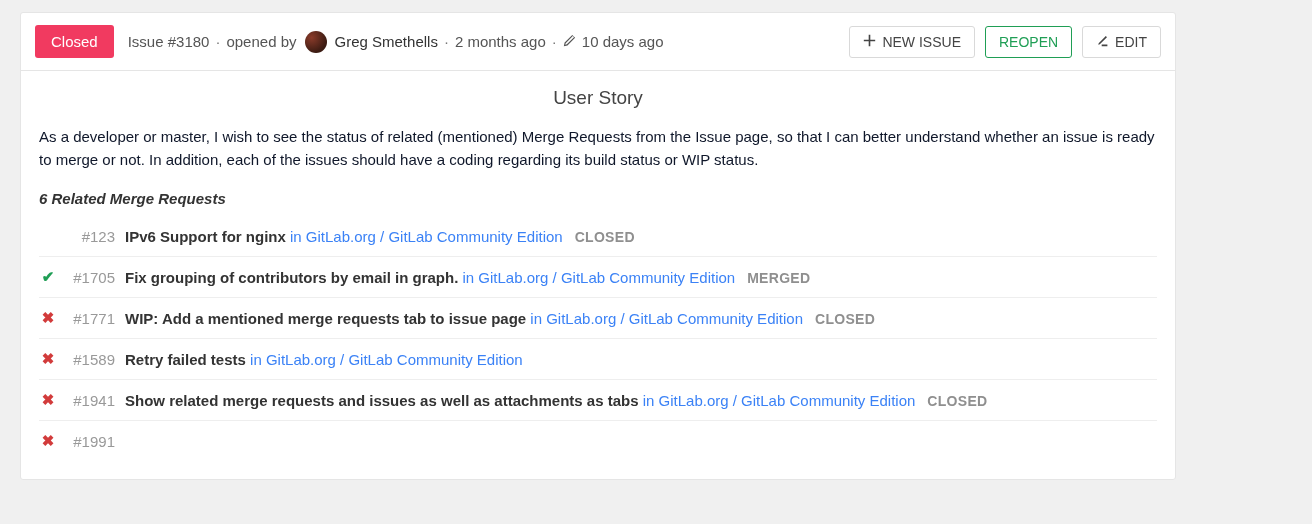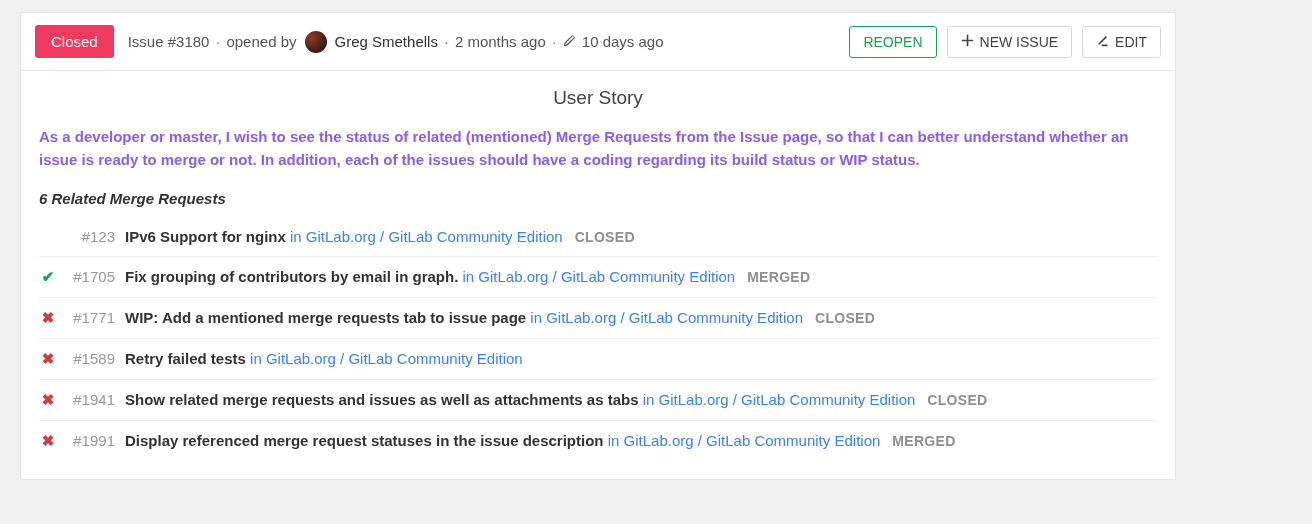--- a/index.html
+++ b/index.html
@@ -64,26 +64,26 @@
   .btn.reopen { color: #1f9e55; border-color: #1f9e55; }
   .body { padding: 16px 18px 18px 18px; }
   .title {
     font-size: 24px;
     color: #333;
     font-weight: 400;
     margin-bottom: 4px;
     font-family: "Segoe UI", "Helvetica Neue", Arial, sans-serif;
   }
   .subtitle { font-size: 19px; color: #444; margin-bottom: 16px; font-weight: 400; text-align: center;}
-  .desc { color: #8b5cf6; line-height: 1.55; margin-bottom: 18px; font-weight: bold; }
+  .desc { color: #0f172a; line-height: 1.55; margin-bottom: 18px; }
   .rel-title { font-weight: 700; color: #333; margin-bottom: 10px; font-style: italic; }
   .mr-list { list-style: none; }
   .mr-row {
     display: flex;
-    align-items: center;
+    align-items: flex-end;
     padding: 11px 0;
     border-bottom: 1px solid #eee;
     gap: 10px;
   }
   .mr-row:last-child { border-bottom: none; }
   .icon-col { width: 18px; text-align: center; flex-shrink:0; }
   .mrnum { color: #999; width: 48px; text-align: right; flex-shrink:0; }
   .mrtitle { font-weight: 700; color: #333; margin-top: 10px; }
   .mrproj { color: #3b82f6; }
   .mrstatus { color: #8f8f8f; font-weight: 700; letter-spacing: .3px; margin-left: 12px; font-size: 14px;}
@@ -108,30 +108,30 @@
         <span>2 months ago</span>
         <span class="dot">·</span>
         <span class="pencil-icon">
           <svg viewBox="0 0 16 16" fill="currentColor">
               <path d="M12.1 2.5l1.4 1.4-8.8 8.8-1.9.5.5-1.9 8.8-8.8zM11.4 1.1L2 10.5 1 15l4.5-1 9.4-9.4-3.5-3.5z"></path>
             </svg>
         </span>
         <span>10 days ago</span>
       </div>
       <div class="btns">
-        <button class="btn reopen">
-          <span>REOPEN</span>
-        </button>
         <button class="btn">
           <span class="plus-icon">
             <svg viewBox="0 0 16 16" fill="currentColor">
                 <path d="M7 1h2v6h6v2H9v6H7V9H1V7h6z"></path>
               </svg>
           </span>
           <span>NEW ISSUE</span>
+        </button>
+        <button class="btn reopen">
+          <span>REOPEN</span>
         </button>
         <button class="btn">
           <span class="edit-icon">
             <svg viewBox="0 0 16 16" fill="currentColor">
                 <path d="M12.1 2.5l1.4 1.4-8.8 8.8-1.9.5.5-1.9 8.8-8.8zM14 13H7v2h7v-2z"></path>
               </svg>
           </span>
           <span>EDIT</span>
         </button>
       </div>
@@ -164,18 +164,17 @@
             <span><span class="mrtitle">Retry failed tests </span><span class="mrproj">in GitLab.org / GitLab Community Edition</span></span>
           </li>
           <li class="mr-row">
             <span class="icon-col"><span class="icon-x">✖</span></span>
             <span class="mrnum">#1941</span>
             <span><span class="mrtitle">Show related merge requests and issues as well as attachments as tabs </span><span class="mrproj">in GitLab.org / GitLab Community Edition</span><span class="mrstatus">CLOSED</span></span>
           </li>
           <li class="mr-row">
             <span class="icon-col"><span class="icon-x">✖</span></span>
             <span class="mrnum">#1991</span>
-            <span><span class="mrtitle">Display referenced merge request statuses in the issue description </span><span class="mrproj">in GitLab.org / GitLab Community Edition</span><span class="mrstatus">MERGED</span></span>
           </li>
         </ul>
     </div>
   </div>
 </div>
 
 </body></html>

